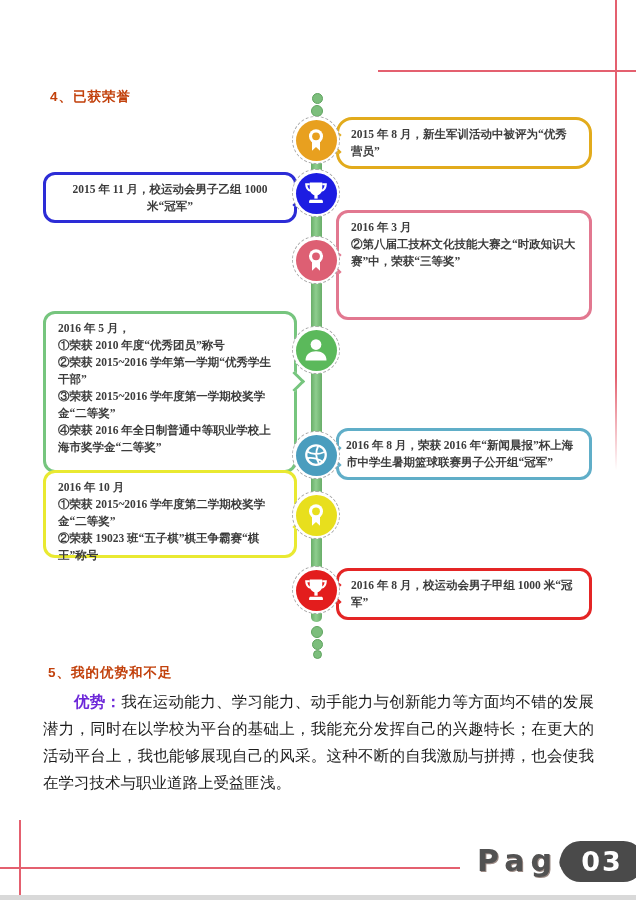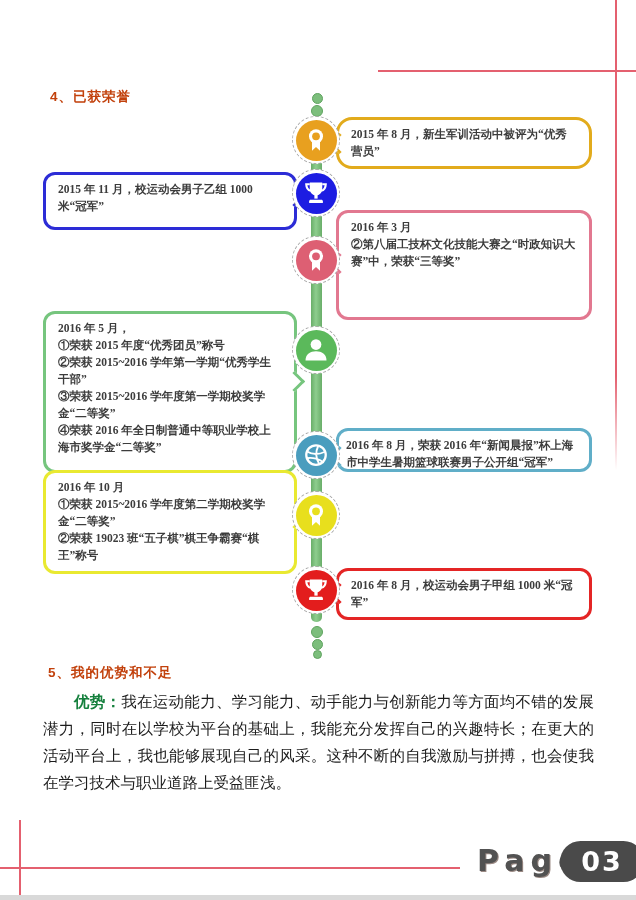--- a/index.html
+++ b/index.html
@@ -36,32 +36,32 @@
            border-radius:12px;padding:6px 12px;font-size:11.5px;line-height:17px;
            font-weight:bold;color:#3c3c3c;font-family:"Liberation Serif",serif;z-index:3;}
   .callout .tail{position:absolute;width:12px;height:12px;background:#fff;
                  transform:rotate(45deg);border:0 solid;border-color:inherit;}
   .callout.r{left:336px;width:256px;}
   .callout.l{left:43px;width:254px;}
   .callout.r .tail{left:-7.5px;border-left-width:3px;border-bottom-width:3px;}
   .callout.l .tail{right:-7.5px;border-right-width:3px;border-top-width:3px;}
 
   .box1{top:117px;height:52px;border-color:#e2ab1c;border-radius:16px;}
-  .box2{top:172px;height:58px;border-color:#2c2cd6;}
+  .box2{top:172px;height:51px;border-color:#2c2cd6;text-align:center;}
   .box3{top:210px;height:110px;border-color:#e27890;}
   .box4{top:283px;height:162px;border-color:#76c57e;margin-top:28px;}
-  .box5{top:428px;height:44px;border-color:#60aec8;padding-left:7px;}
-  .box6{top:470px;height:104px;border-color:#e9e931;}
+  .box5{top:428px;height:52px;border-color:#60aec8;padding-left:7px;}
+  .box6{top:470px;height:88px;border-color:#e9e931;}
   .box7{top:568px;height:52px;border-color:#e42525;}
 
   
   .bodytext{position:absolute;left:43px;top:688px;width:551px;font-family:"Liberation Serif",serif;
             font-size:15.5px;line-height:27px;color:#1c1c1c;text-align:justify;}
   .bodytext p{margin:0;text-indent:2em;}
-  .bodytext b{color:#15803d;}
+  .bodytext b{color:#6d28d9;}
 
   
   .page-word{position:absolute;left:477px;top:843px;font-family:"DejaVu Sans",sans-serif;
              font-weight:bold;font-size:30px;color:#525252;letter-spacing:6px;
              text-shadow:1px 1px 0 #9b8a84;}
   .page-num{position:absolute;left:560px;top:841px;width:84px;height:41px;background:#4a4a4a;
             border-radius:21px;color:#fff;font-family:"DejaVu Sans",sans-serif;font-weight:bold;
             font-size:27px;display:flex;align-items:center;justify-content:center;letter-spacing:2px;}
 </style>
 </head>
@@ -160,21 +160,21 @@
 
   <div class="callout r box3">
     <span class="tail" style="top:43px;"></span>
     <div class="ln">2016 年 3 月</div>
     <div class="ln">②第八届工技杯文化技能大赛之“时政知识大赛”中，荣获“三等奖”</div>
   </div>
 
   <div class="callout l box4">
     <span class="tail" style="top:60px;"></span>
     <div class="ln">2016 年 5 月，</div>
-    <div class="ln">①荣获 2015 年度“优秀团员”称号</div>
+    <div class="ln">①荣获 2010 年度“优秀团员”称号</div>
     <div class="ln">②荣获 2015~2016 学年第一学期“优秀学生干部”</div>
     <div class="ln">③荣获 2015~2016 学年度第一学期校奖学金“二等奖”</div>
     <div class="ln">④荣获 2016 年全日制普通中等职业学校上海市奖学金“二等奖”</div>
   </div>
 
   <div class="callout r box5">
     <span class="tail" style="top:18px;"></span>
     <div class="ln">2016 年 8 月，荣获 2016 年“新闻晨报”杯上海市中学生暑期篮球联赛男子公开组“冠军”</div>
   </div>
 

